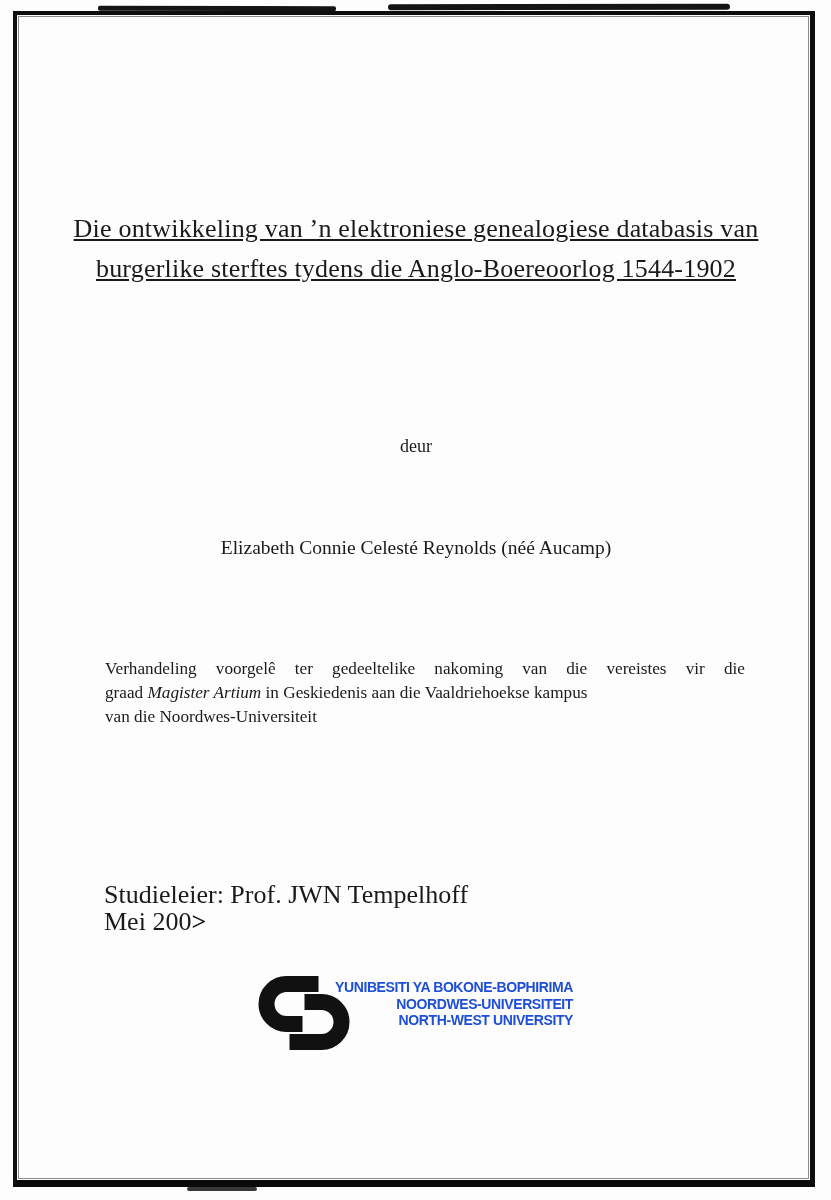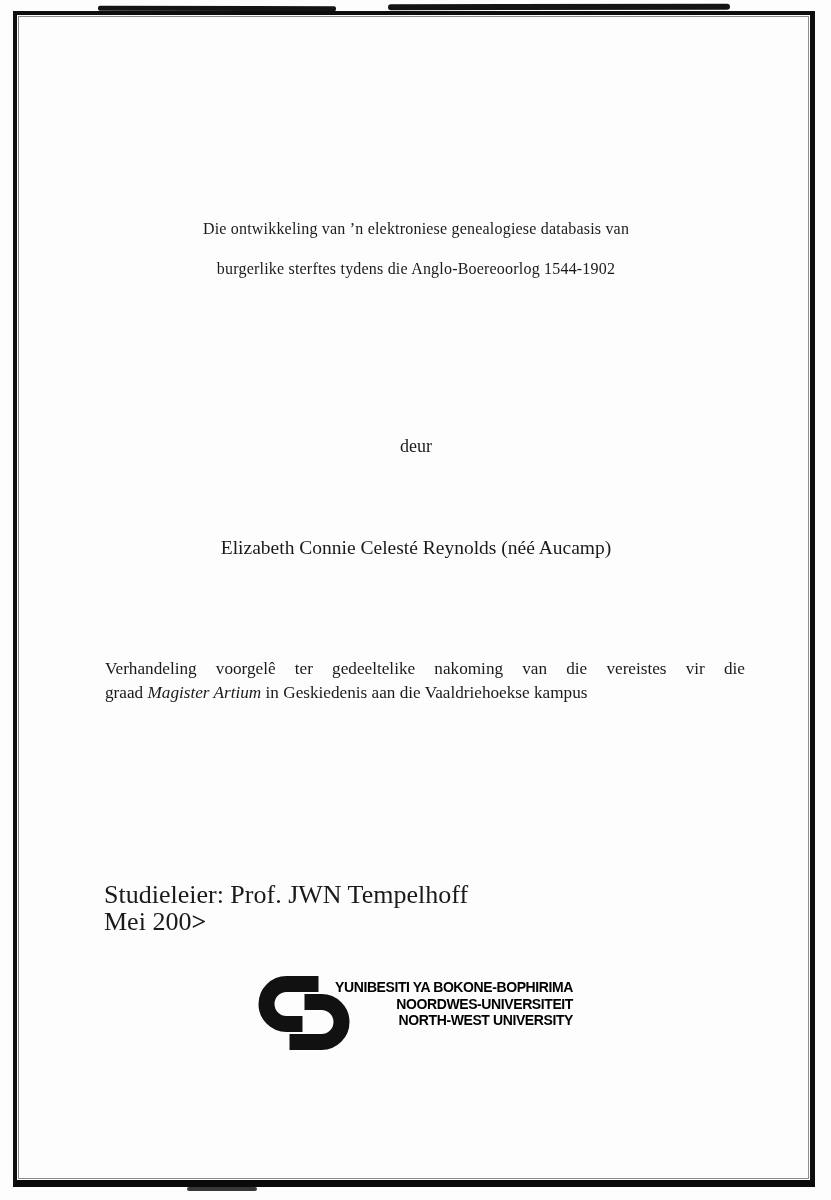--- a/index.html
+++ b/index.html
@@ -39,23 +39,24 @@
   .frame-inner {
     position: absolute;
     inset: 1px;
     border: 1px solid #8b8b8b;
   }
   
   .title-block {
     position: absolute;
     left: 20px; width: 792px; top: 209px;
     text-align: center;
-    font-size: 16px;
+    font-size: 26px;
     line-height: 40px;
     letter-spacing: 0.2px;
+    text-decoration: underline;
   }
   .byline {
     position: absolute;
     left: 20px; width: 792px; top: 434px;
     text-align: center;
     font-size: 18px;
     line-height: 24px;
     font-family: Liberation Serif, serif;
   }
   .author {
@@ -97,21 +98,21 @@
   .logo-text {
     position: absolute;
     left: 61px; top: 5px;
     width: 256px;
     text-align: right;
     font-family: "Liberation Sans", sans-serif;
     font-weight: bold;
     font-size: 14px;
     line-height: 16.5px;
     letter-spacing: -0.4px;
-    color: #000000;
+    color: #1d4ed8;
     white-space: nowrap;
   }
 </style>
 </head>
 <body>
 
 <div class="page">
 
   <div class="artifact artifact-top-1"></div>
   <div class="artifact artifact-top-2"></div>
@@ -126,20 +127,21 @@
     <div>burgerlike sterftes tydens die Anglo-Boereoorlog 1544-1902</div>
   </div>
 
   <div class="byline">deur</div>
 
   <div class="author">Elizabeth Connie Celesté Reynolds (néé Aucamp)</div>
 
   <div class="statement">
     <div class="just">Verhandeling voorgelê ter gedeeltelike nakoming van die vereistes vir die</div>
     <div><span>graad </span><span class="it">Magister Artium</span><span> in Geskiedenis aan die Vaaldriehoekse kampus</span></div>
+    <div>van die Noordwes-Universiteit</div>
   </div>
 
   <div class="supervisor-block">
     <div>Studieleier: Prof. JWN Tempelhoff</div>
     <div><span>Mei 200</span><span class="date-glyph">&gt;</span></div>
   </div>
 
   <div class="logo">
     <svg class="logo-mark" width="96" height="78" viewBox="0 0 95 78" aria-hidden="true">
       <path d="M62,10 H30 A20,20 0 0 0 30,50 H46" fill="none" stroke="#111111" stroke-width="16"></path>

